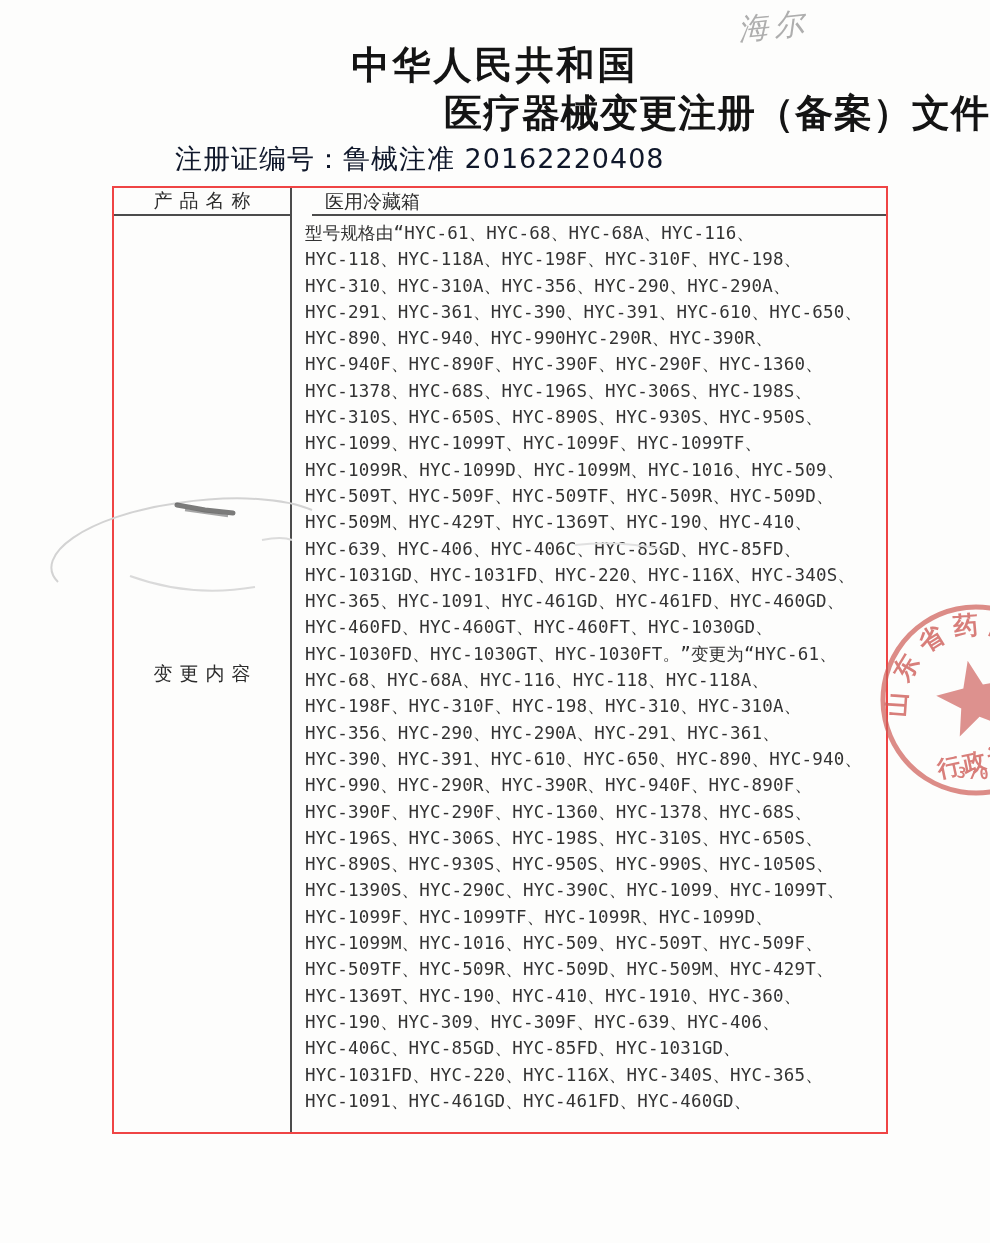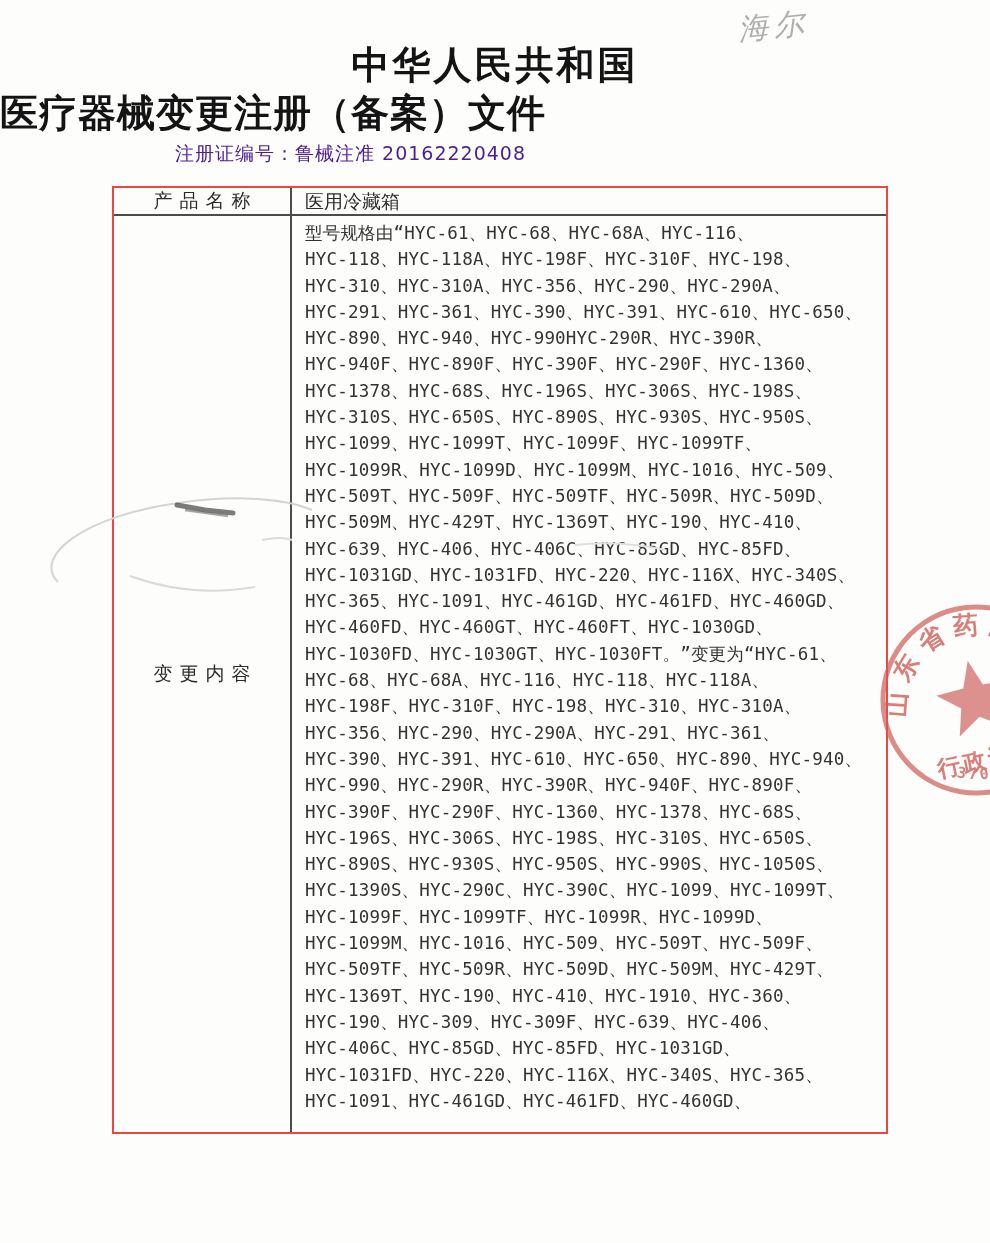--- a/index.html
+++ b/index.html
@@ -21,28 +21,28 @@
   }
   .title1{
     position:absolute;left:0;top:40px;width:100%;
     text-align:center;
     font-size:38px;font-weight:700;
     letter-spacing:3px;
     color:#141414;
   }
   .title2{
     position:absolute;left:0;top:88px;width:100%;
-    text-align:left;
+    text-align:right;
     font-size:38px;font-weight:700;
     letter-spacing:1px;
     color:#141414;
   }
   .reg-line{
     position:absolute;left:175px;top:141px;
-    font-size:19px;color:#4c1d95;
+    font-size:27px;color:#0f172a;
     letter-spacing:1px;
   }
   .doc-table{
     position:absolute;left:112px;top:186px;
     width:776px;
     display:grid;
     grid-template-columns:178px 1fr;
     grid-template-rows:28px auto;
     border:2px solid #ef4444;
     background:transparent;
@@ -91,21 +91,21 @@
 
   <div class="handwriting">海尔</div>
 
   <div class="title1">中华人民共和国</div>
   <div class="title2">医疗器械变更注册（备案）文件</div>
 
   <div class="reg-line">注册证编号：鲁械注准 20162220408</div>
 
   <div class="doc-table">
     <div class="cell label-cell r1">产品名称</div>
-    <div class="cell value-cell r1" style="display:flex;align-items:center;">医用冷藏箱</div>
+    <div class="cell value-cell r1" style="display:flex;align-items:center;margin-left:20px;">医用冷藏箱</div>
     <div class="cell label-cell">变更内容</div>
     <div class="cell value-cell lines">
         <div class="line">型号规格由“HYC-61、HYC-68、HYC-68A、HYC-116、</div>
         <div class="line">HYC-118、HYC-118A、HYC-198F、HYC-310F、HYC-198、</div>
         <div class="line">HYC-310、HYC-310A、HYC-356、HYC-290、HYC-290A、</div>
         <div class="line">HYC-291、HYC-361、HYC-390、HYC-391、HYC-610、HYC-650、</div>
         <div class="line">HYC-890、HYC-940、HYC-990HYC-290R、HYC-390R、</div>
         <div class="line">HYC-940F、HYC-890F、HYC-390F、HYC-290F、HYC-1360、</div>
         <div class="line">HYC-1378、HYC-68S、HYC-196S、HYC-306S、HYC-198S、</div>
         <div class="line">HYC-310S、HYC-650S、HYC-890S、HYC-930S、HYC-950S、</div>

